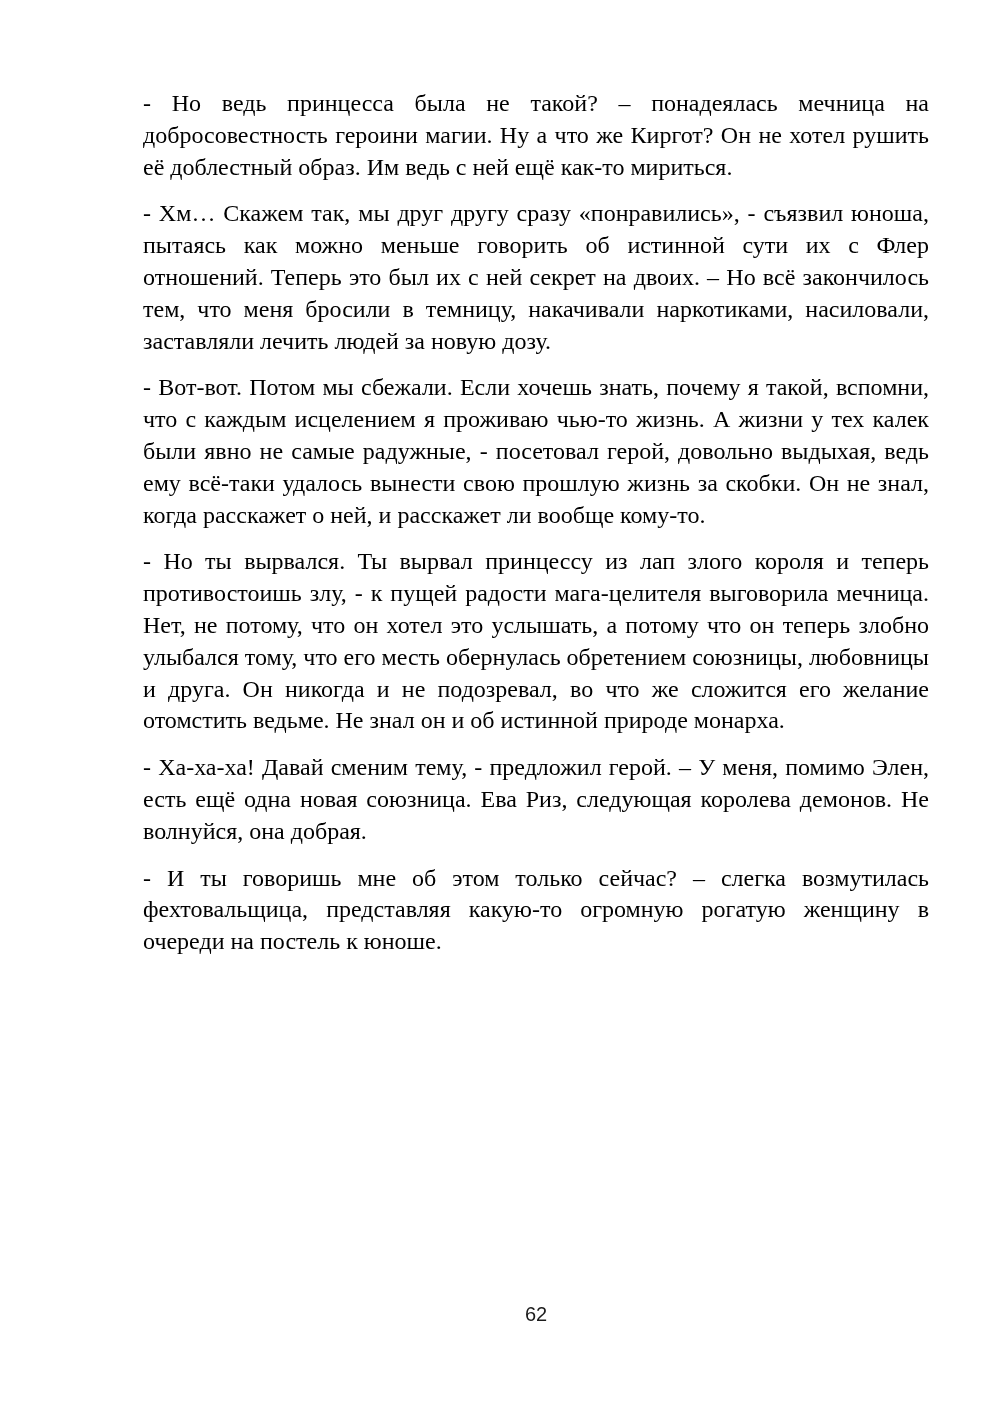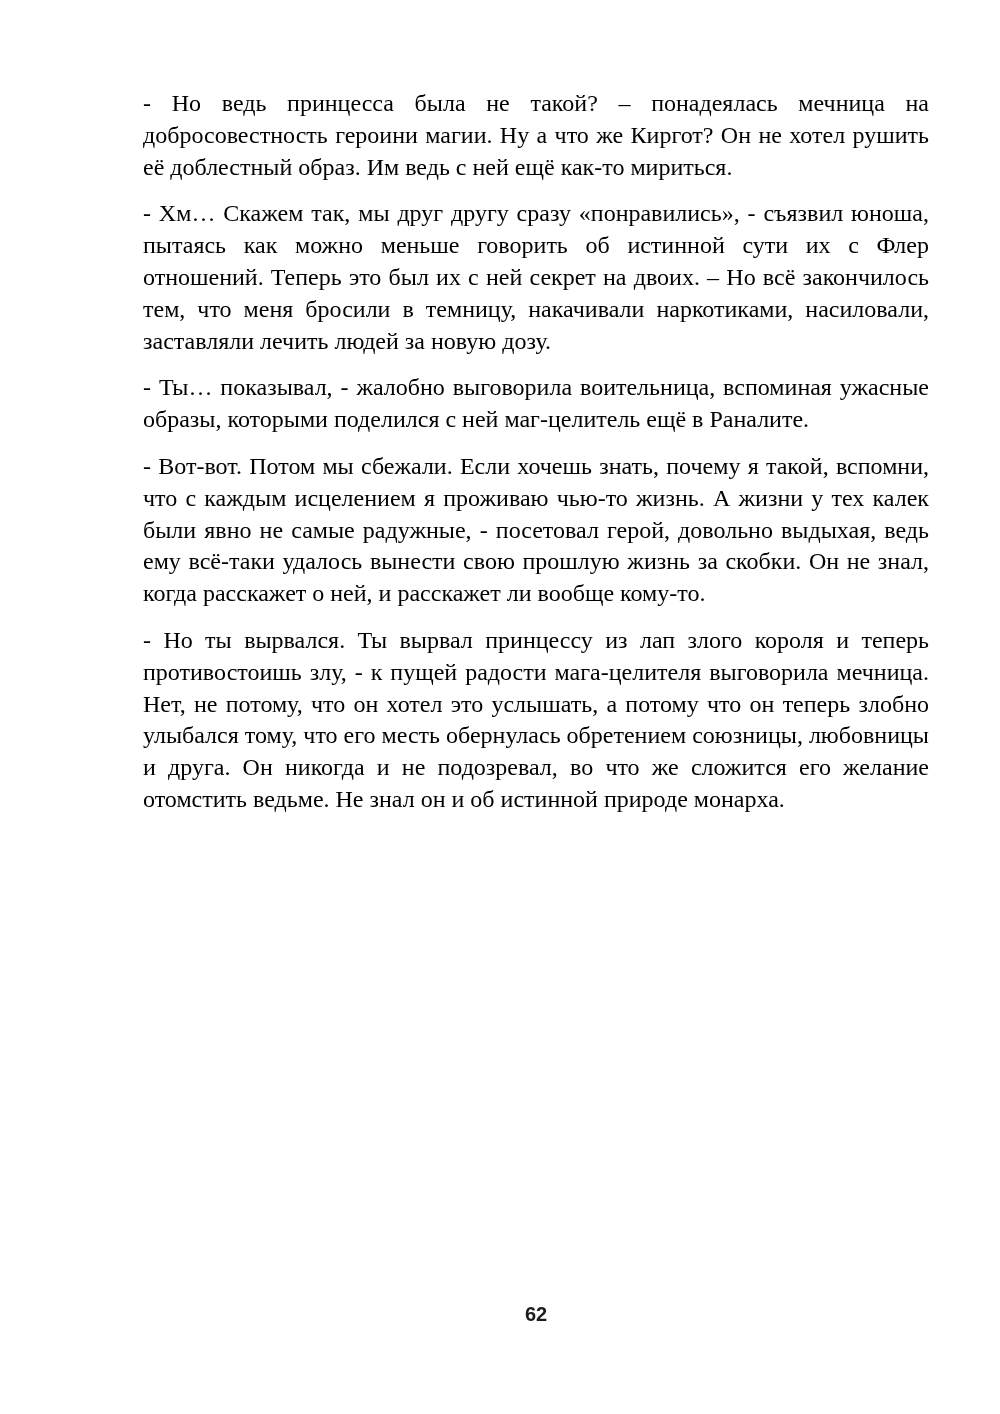--- a/index.html
+++ b/index.html
@@ -33,30 +33,30 @@
     position: absolute;
     left: 143px;
     top: 1303px;
     width: 786px;
     text-align: center;
   }
   .page-number {
     font-family: "Liberation Sans", sans-serif;
     font-size: 20px;
     color: #1c1c1c;
-    font-weight: bold;
   }
 </style>
 </head>
 <body>
 
 <div class="page">
   <div class="content">
     <p class="para">- Но ведь принцесса была не такой? – понадеялась мечница на добросовестность героини магии. Ну а что же Киргот? Он не хотел рушить её доблестный образ. Им ведь с ней ещё как-то мириться.</p>
     <p class="para">- Хм… Скажем так, мы друг другу сразу «понравились», - съязвил юноша, пытаясь как можно меньше говорить об истинной сути их с Флер отношений. Теперь это был их с ней секрет на двоих. – Но всё закончилось тем, что меня бросили в темницу, накачивали наркотиками, насиловали, заставляли лечить людей за новую дозу.</p>
-    <p class="para">- Ты… показывал, - жалобно выговорила воительница, вспоминая ужасные образы, которыми поделился с ней маг-целитель ещё в Раналите.</p>
     <p class="para">- Вот-вот. Потом мы сбежали. Если хочешь знать, почему я такой, вспомни, что с каждым исцелением я проживаю чью-то жизнь. А жизни у тех калек были явно не самые радужные, - посетовал герой, довольно выдыхая, ведь ему всё-таки удалось вынести свою прошлую жизнь за скобки. Он не знал, когда расскажет о ней, и расскажет ли вообще кому-то.</p>
     <p class="para">- Но ты вырвался. Ты вырвал принцессу из лап злого короля и теперь противостоишь злу, - к пущей радости мага-целителя выговорила мечница. Нет, не потому, что он хотел это услышать, а потому что он теперь злобно улыбался тому, что его месть обернулась обретением союзницы, любовницы и друга. Он никогда и не подозревал, во что же сложится его желание отомстить ведьме. Не знал он и об истинной природе монарха.</p>
+    <p class="para">- Ха-ха-ха! Давай сменим тему, - предложил герой. – У меня, помимо Элен, есть ещё одна новая союзница. Ева Риз, следующая королева демонов. Не волнуйся, она добрая.</p>
+    <p class="para">- И ты говоришь мне об этом только сейчас? – слегка возмутилась фехтовальщица, представляя какую-то огромную рогатую женщину в очереди на постель к юноше.</p>
   </div>
   <div class="footer">
     <span class="page-number">62</span>
   </div>
 </div>
 
 </body></html>

